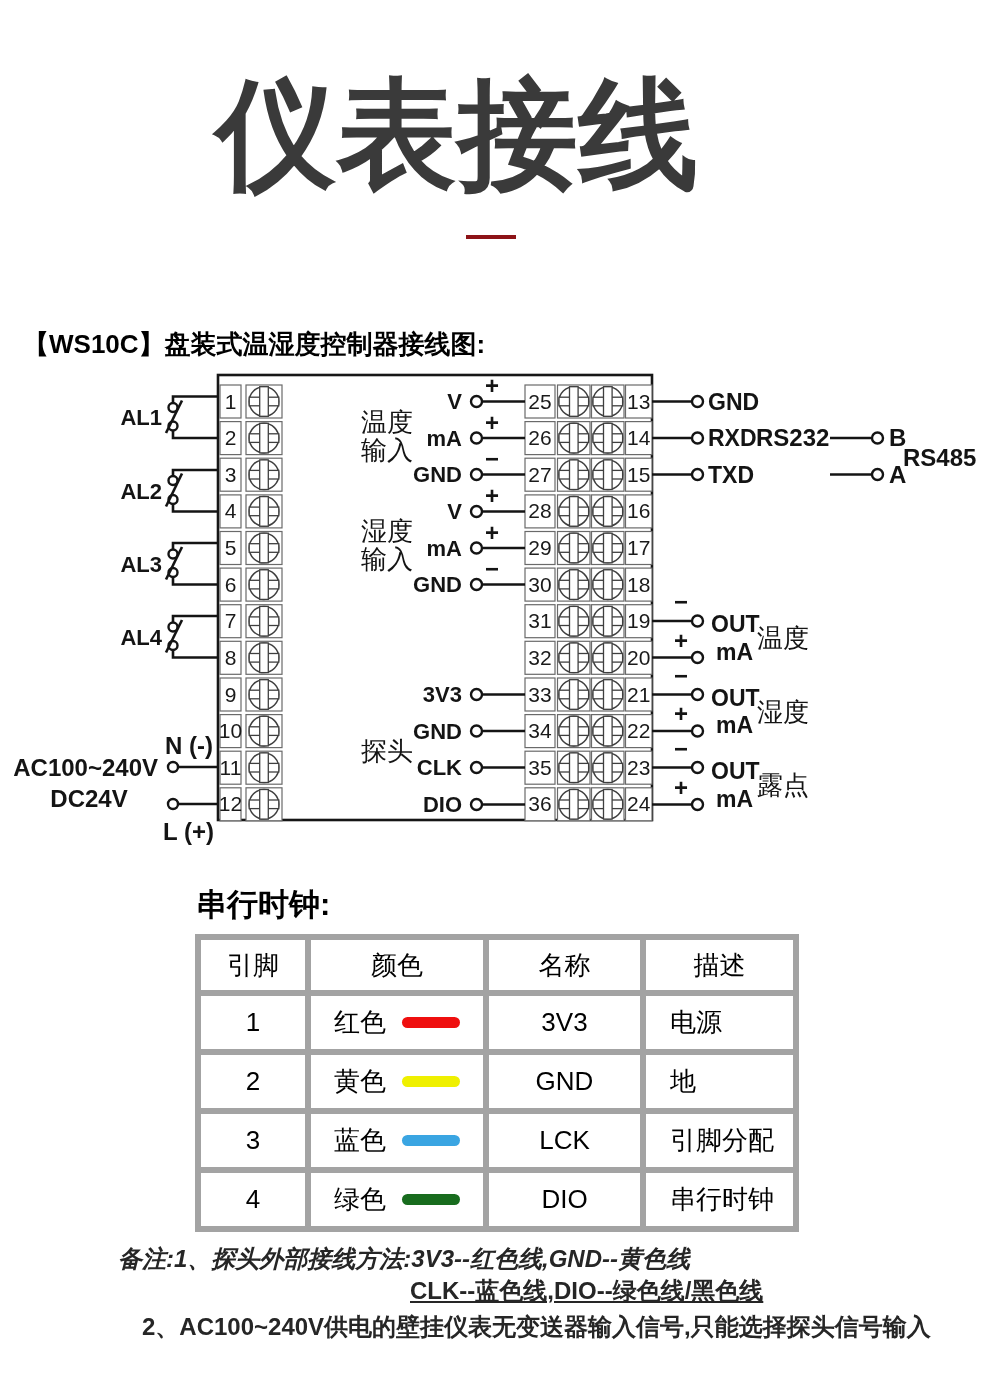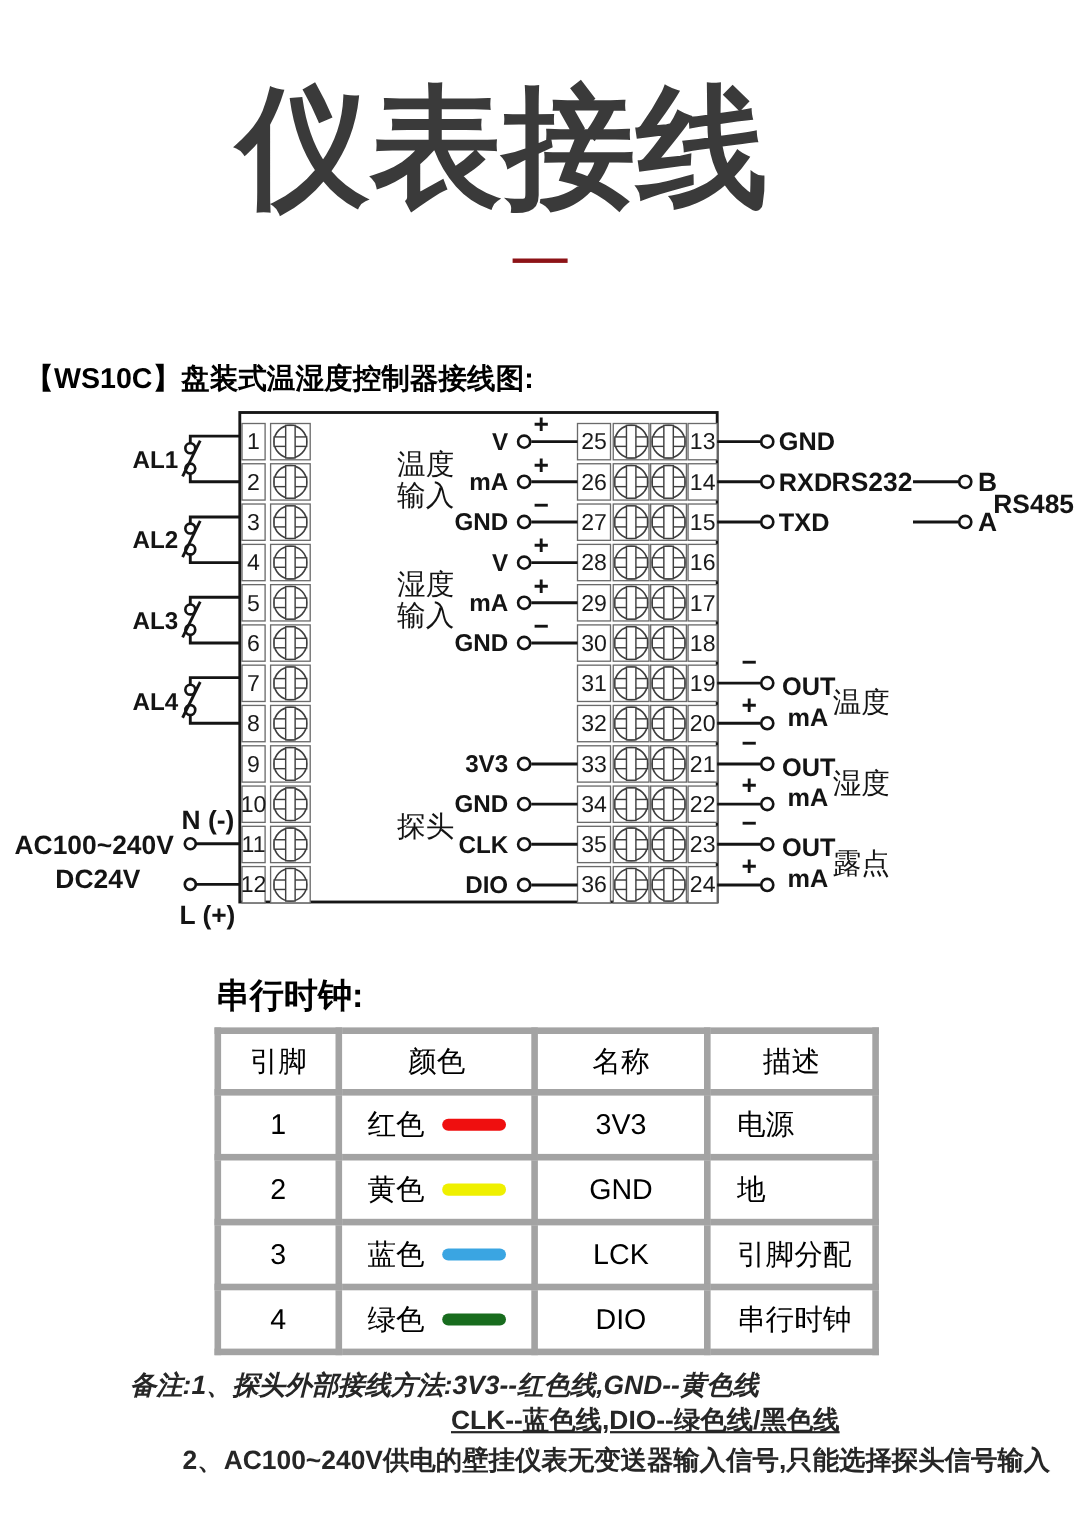--- a/index.html
+++ b/index.html
@@ -36,21 +36,21 @@
     font-weight:normal;padding:0;background:#fff;
   }
   .pin-table th{height:50px;}
   .pin-table td{height:53px;}
   .c-desc{text-align:left !important;padding-left:24px !important;margin-left:22px;}
   .c-color-inner{display:flex;align-items:center;justify-content:center;gap:16px;}
   .swatch{display:inline-block;width:58px;height:11px;border-radius:6px;}
   .note{position:absolute;font-size:24px;font-weight:bold;color:#262626;white-space:nowrap;}
   .note-1{top:1243px;left:118px;font-style:italic;}
   .note-2{top:1275px;left:410px;text-decoration:underline;}
-  .note-3{top:1311px;left:166px;}
+  .note-3{top:1311px;left:142px;}
 </style>
 </head>
 <body>
 
 <div class="title">仪表接线</div>
 <div class="title-underline"></div>
 <div class="subtitle">【WS10C】盘装式温湿度控制器接线图:</div>
 
 <div class="diagram">
 <svg width="990" height="485" viewBox="0 365 990 485">

